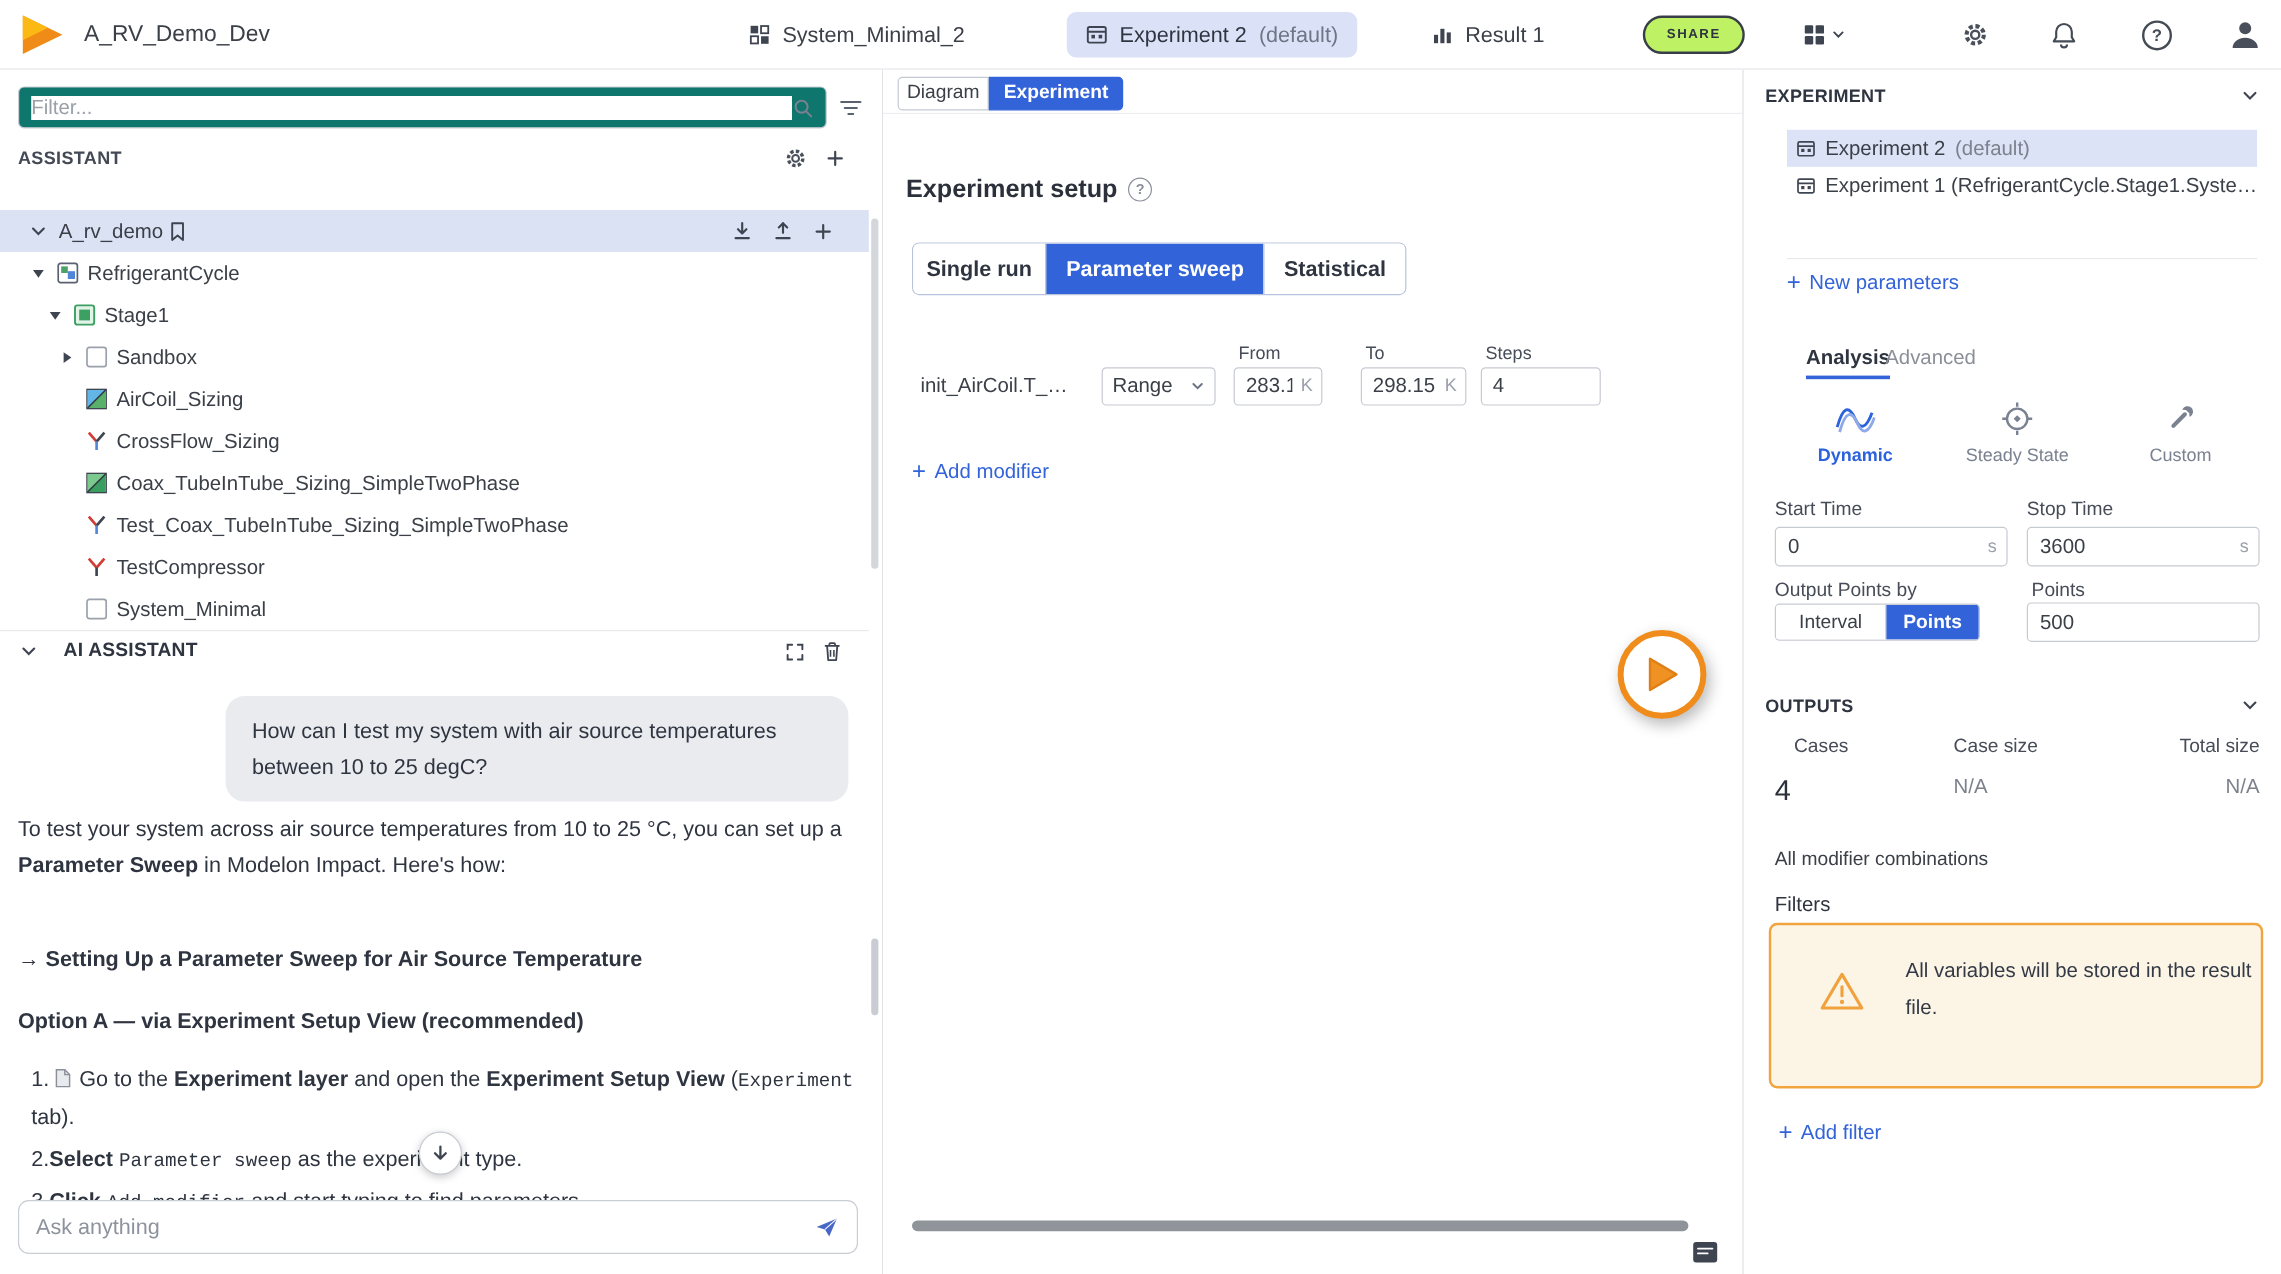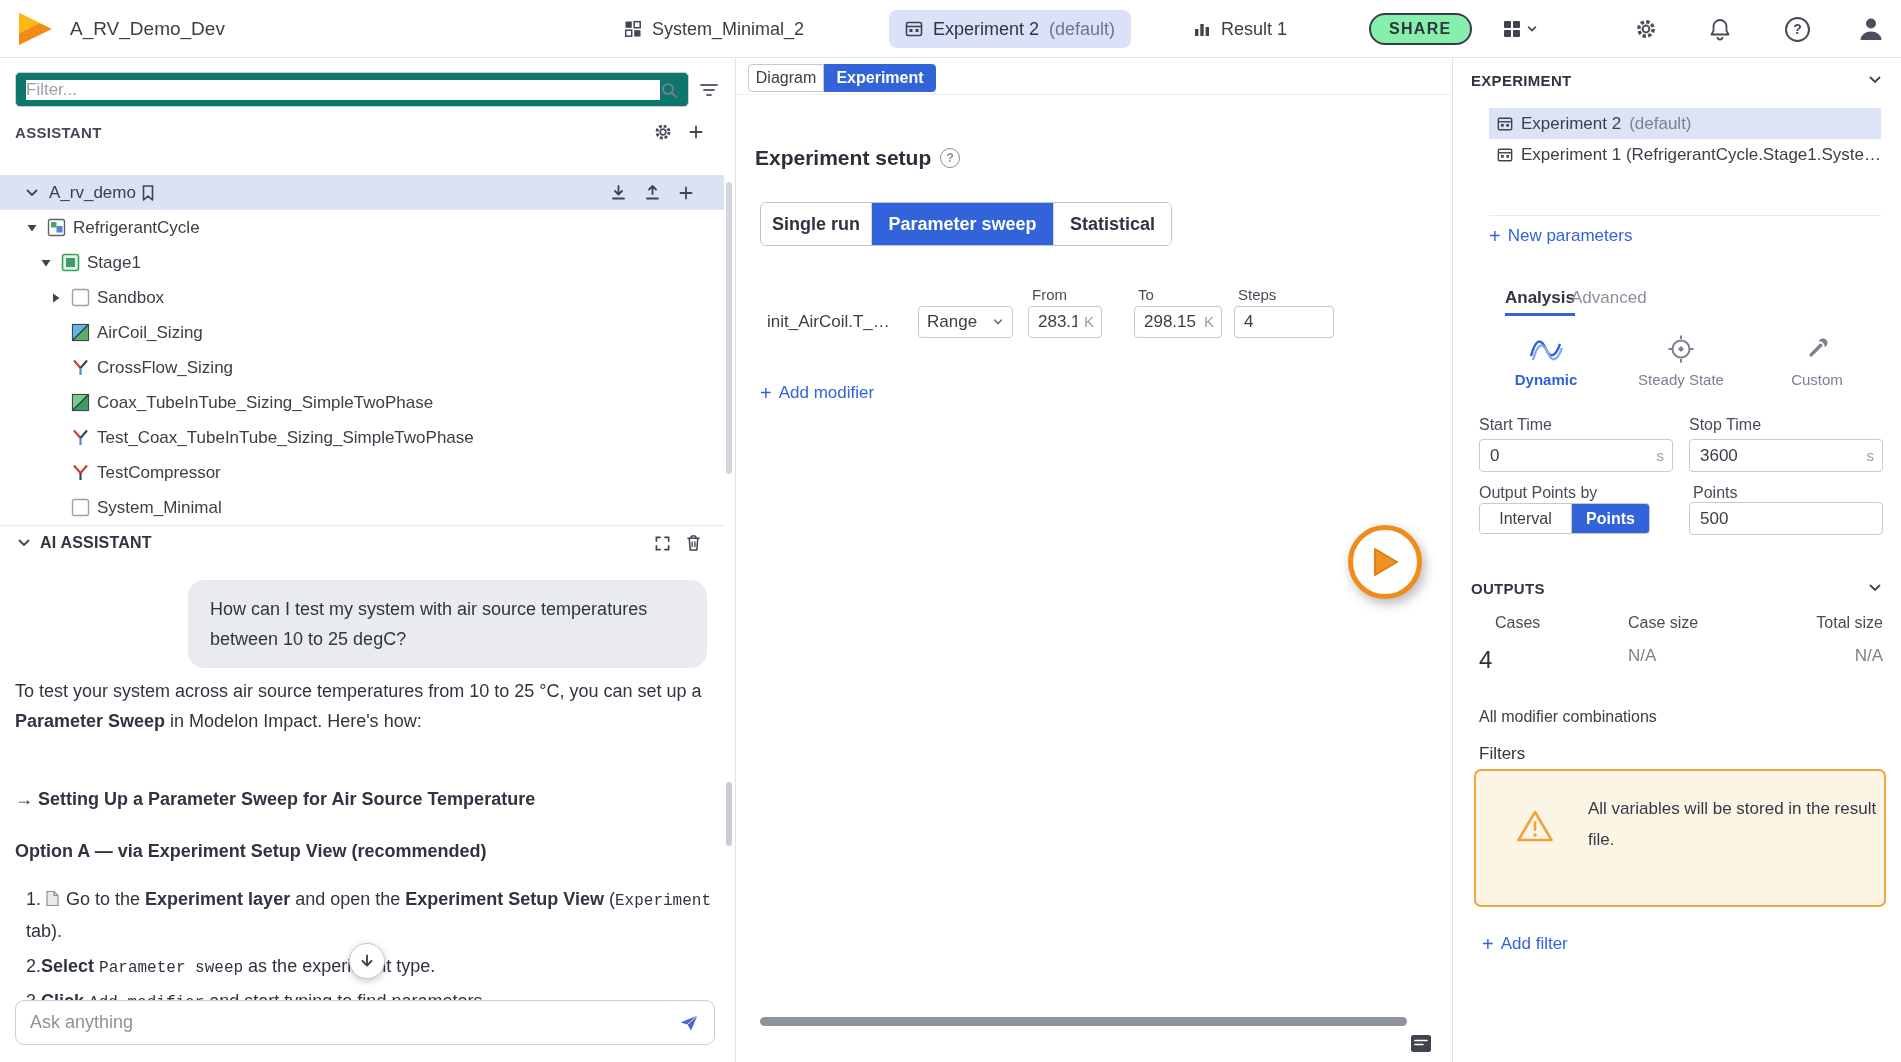--- a/index.html
+++ b/index.html
@@ -11,21 +11,21 @@
 
   
   .topbar{position:absolute;left:0;top:0;width:1901px;height:58px;background:#fff;border-bottom:1px solid #e4e6ea;z-index:10;}
   .logo{position:absolute;left:16px;top:11px;cursor:pointer;}
   .app-title{position:absolute;left:70px;top:0;height:58px;line-height:58px;font-size:19px;color:#3b4048;}
   .tb-tab{position:absolute;top:0;height:58px;display:flex;align-items:center;gap:10px;font-size:18px;color:#3b4048;cursor:pointer;}
   .tb-tab-model{left:624px;}
   .tb-tab-result{left:1193px;}
   .tb-pill{position:absolute;left:889px;top:10px;height:38px;border-radius:8px;background:#dbe2f7;display:flex;align-items:center;gap:10px;padding:0 16px;font-size:18px;color:#2f3540;cursor:pointer;}
   .tb-pill .sfx{color:#6e7686;}
-  .share-btn{position:absolute;left:1369px;top:13px;height:32px;padding:0 18px;border:2px solid #383e48;border-radius:17px;background:#86efac;font-size:16px;font-weight:bold;letter-spacing:1.3px;color:#2f3540;display:flex;align-items:center;cursor:pointer;font-family:"Liberation Sans",sans-serif;}
+  .share-btn{position:absolute;left:1369px;top:13px;height:32px;padding:0 18px;border:2px solid #383e48;border-radius:17px;background:#bef264;font-size:11px;font-weight:bold;letter-spacing:1.3px;color:#2f3540;display:flex;align-items:center;cursor:pointer;font-family:"Liberation Sans",sans-serif;}
   .tb-icon{position:absolute;top:0;height:58px;display:flex;align-items:center;cursor:pointer;}
   .apps-wrap{left:1502px;gap:4px;}
   .gear-tb{left:1634px;}
   .bell-tb{left:1709px;}
   .help-tb{left:1785px;}
   .avatar-tb{left:1856px;}
   .help-circle-big{width:25px;height:25px;border:2px solid #454b55;border-radius:50%;display:flex;align-items:center;justify-content:center;font-size:14px;font-weight:bold;color:#454b55;}
 
   
   .left{position:absolute;left:0;top:58px;width:736px;height:1004px;background:#fff;border-right:1px solid #e0e2e6;}
@@ -46,21 +46,21 @@
   .tw{width:24px;height:24px;display:flex;align-items:center;justify-content:center;flex:none;}
   .tlabel{margin-left:5px;white-space:nowrap;}
   .trow .sp{margin-left:auto;}
   .trow .act{cursor:pointer;}
   .trow .act+.act{margin-left:10px;}
   .trow .pad-r{width:26px;flex:none;}
   .sb-tree{position:absolute;right:3px;top:124px;width:6px;height:292px;border-radius:3px;background:#d3d6db;cursor:pointer;}
   .sb-chat{position:absolute;right:3px;top:724px;width:6px;height:64px;border-radius:3px;background:#c9ccd2;cursor:pointer;}
 
   .ai-header{position:absolute;left:0;top:467px;width:724px;height:35px;border-top:1px solid #e8eaed;background:#fff;display:flex;align-items:center;padding:0 22px 0 16px;z-index:2;}
-  .ai-title{font-size:16px;font-weight:bold;color:#2f3540;margin-left:8px;letter-spacing:.2px;}
+  .ai-title{font-size:16px;font-weight:bold;color:#2f3540;margin-left:21px;letter-spacing:.2px;}
   .ai-header .sp{margin-left:auto;}
   .ai-header .ic{cursor:pointer;}
   .ai-header .ic+.ic{margin-left:14px;}
 
   .chat{position:absolute;left:0;top:502px;width:724px;height:440px;overflow:hidden;font-size:18px;line-height:30px;color:#2f3540;}
   .bubble{position:absolute;left:188px;top:20px;width:519px;background:#e9ebef;border-radius:16px;padding:14px 22px;}
   .cblock{position:absolute;left:15px;width:700px;}
   .c-para{top:116px;}
   .c-h1{top:224px;font-weight:bold;}
   .c-h2{top:276px;font-weight:bold;}

